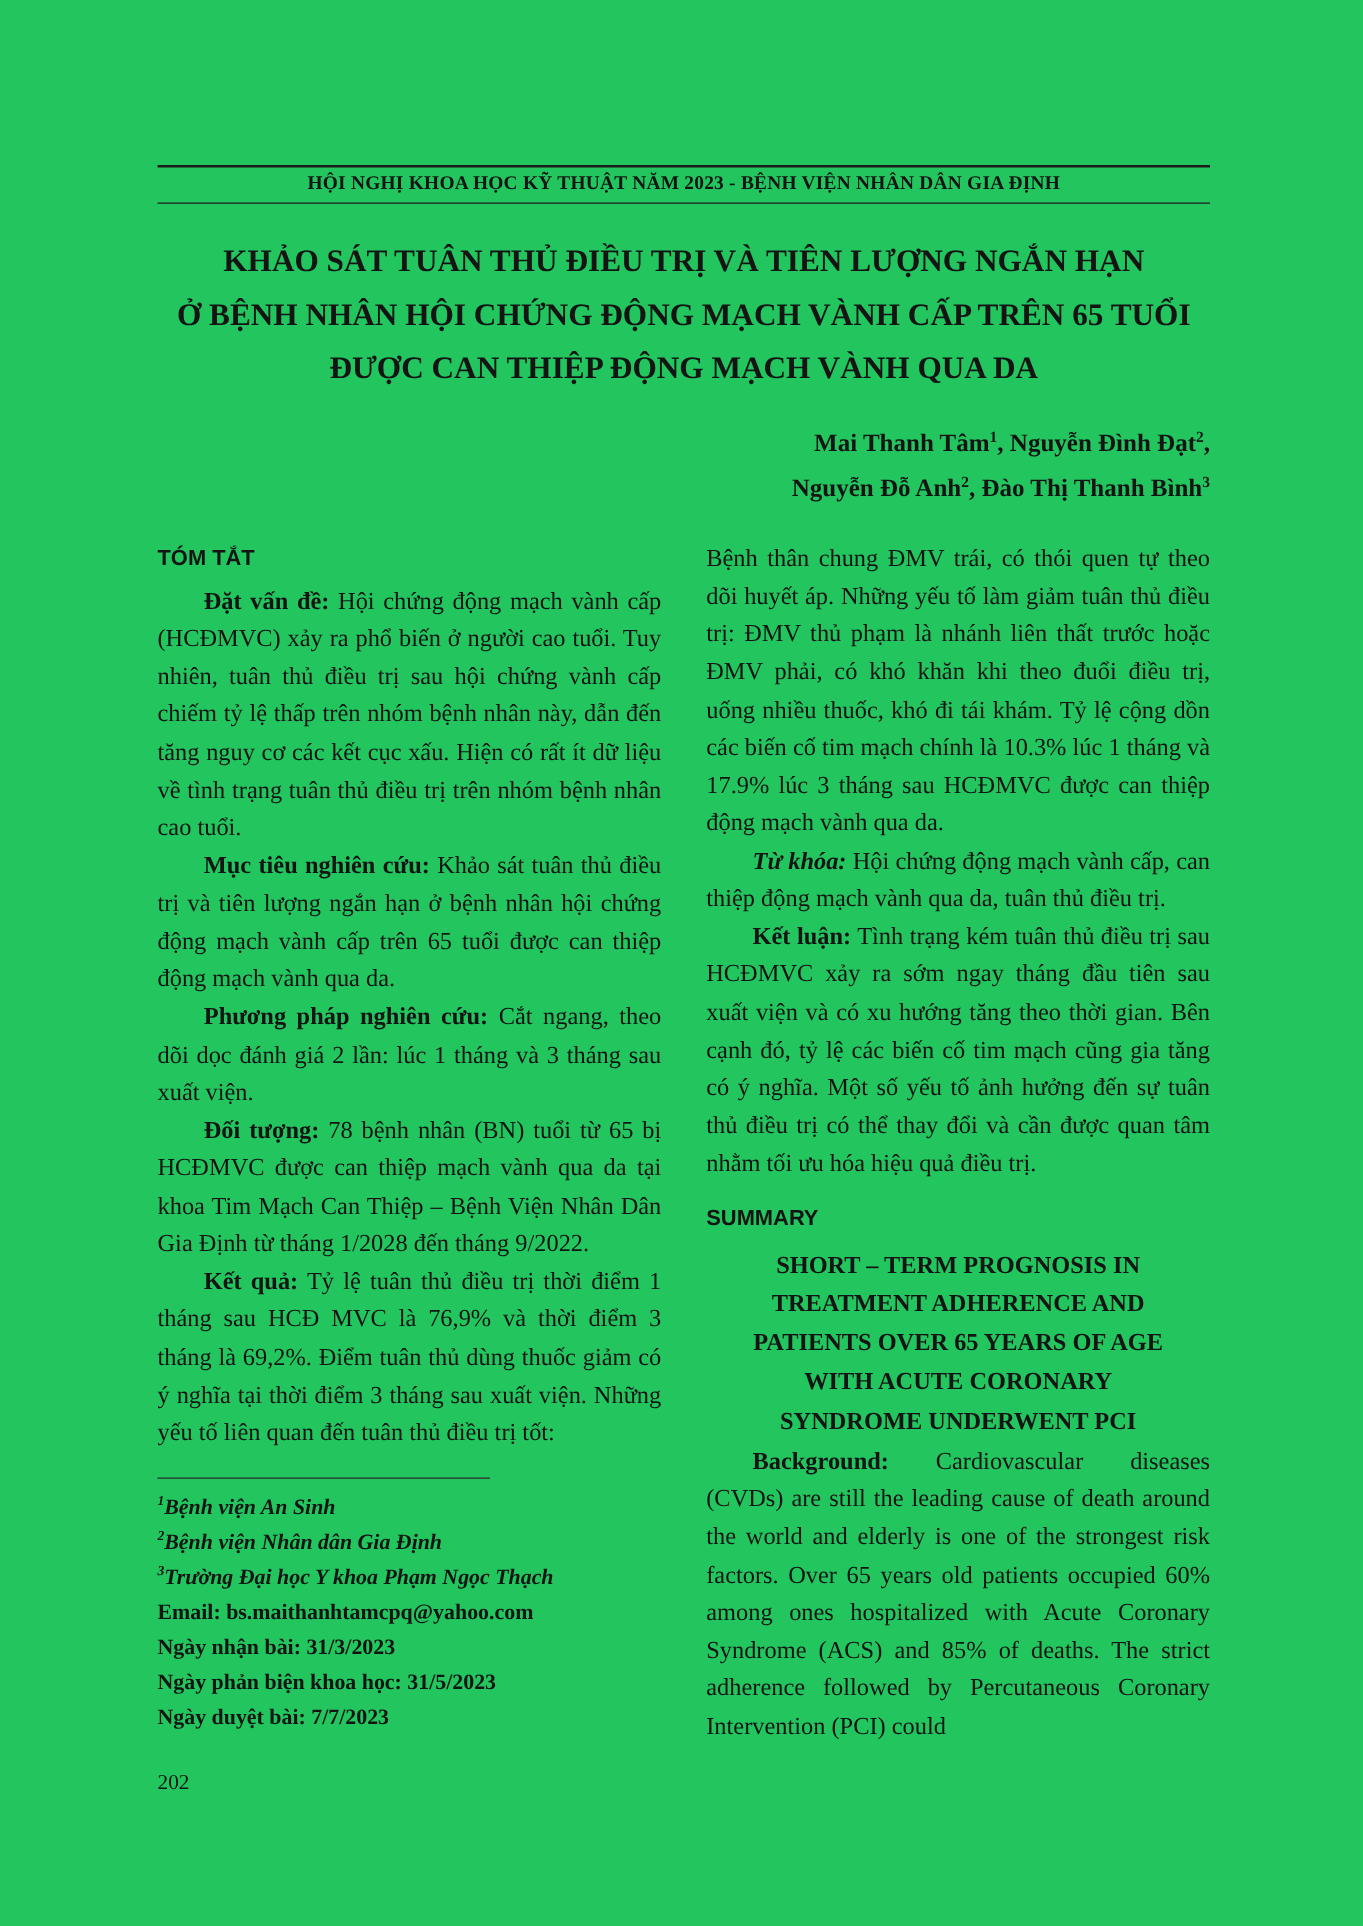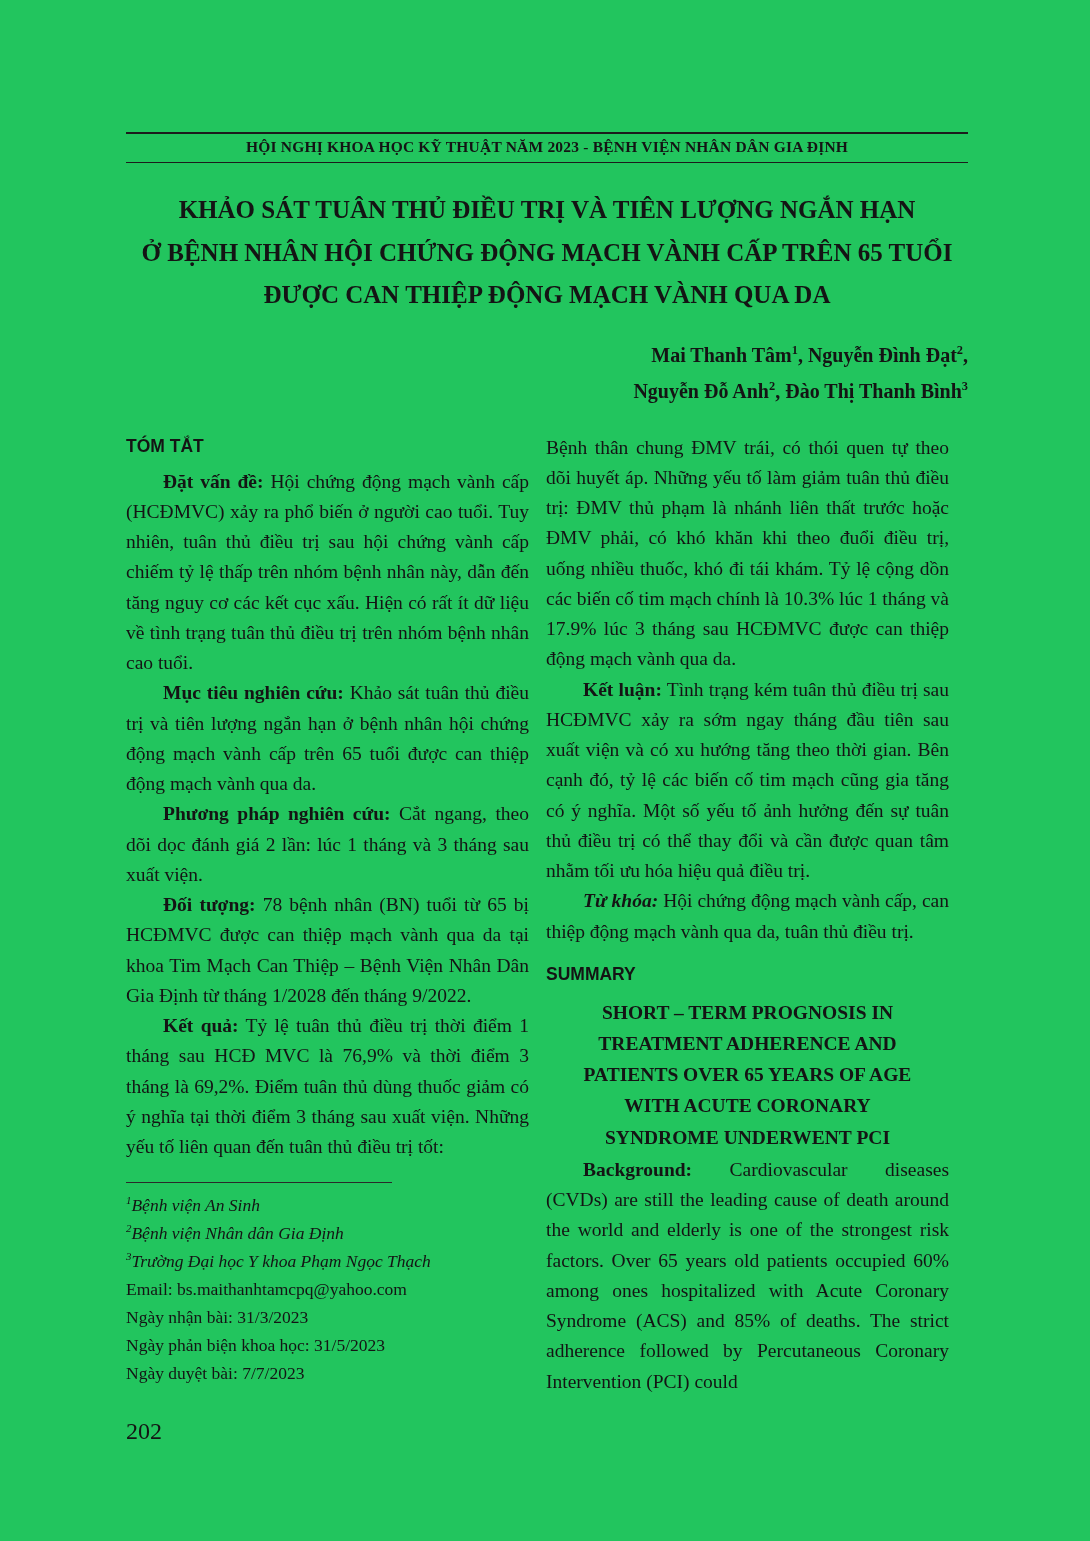--- a/index.html
+++ b/index.html
@@ -32,44 +32,44 @@
   }
   .title-line { white-space: nowrap; }
   .authors {
     margin-top: 20px;
     text-align: right;
     font-weight: bold;
     font-size: 20px;
     line-height: 1.8;
   }
   sup { font-size: 62%; vertical-align: super; line-height: 0; }
-  .columns { display: flex; gap: 17px; margin-top: 24px; }
+  .columns { display: flex; gap: 17px; margin-top: 24px; justify-content: space-between; }
   .col {
     width: 403px; min-width: 403px;
     font-size: 19.5px;
     line-height: 1.552;
     text-align: justify;
   }
   .section-heading {
     font-family: "Liberation Sans", "DejaVu Sans", sans-serif;
     font-size: 17.5px;
     font-weight: bold;
     margin: 0 0 7px;
     text-align: left;
   }
   .summary-heading { margin: 14px 0 9px; }
   .para { margin: 0; text-indent: 37px; }
   .para.no-indent { text-indent: 0; }
   .lead { font-weight: bold; }
   .lead.italic { font-style: italic; }
   .eng-title { font-weight: bold; text-align: center; line-height: 1.6; margin: 0 0 2px; }
-  .footnote { margin-top: 20px; font-size: 17.5px; line-height: 1.6; text-align: left; }
+  .footnote { margin-top: 20px; font-size: 17.5px; line-height: 1.6; text-align: left; font-weight: bold; }
   .fn-rule { width: 266px; border-top: 1.5px solid #2a2a2a; margin: 0 0 8px; }
   .fn-aff { font-style: italic; }
-  .page-number { margin-top: 26px; font-size: 24px; text-align: left; }
+  .page-number { margin-top: 26px; font-size: 17px; text-align: left; }
 </style>
 </head>
 <body>
 
 <div class="page">
 
   <header class="conf-header">
     <span>HỘI NGHỊ KHOA HỌC KỸ THUẬT NĂM 2023 - BỆNH VIỆN NHÂN DÂN GIA ĐỊNH</span>
   </header>
 
@@ -104,22 +104,22 @@
         <div>Ngày nhận bài: 31/3/2023</div>
         <div>Ngày phản biện khoa học: 31/5/2023</div>
         <div>Ngày duyệt bài: 7/7/2023</div>
       </div>
 
       <div class="page-number">202</div>
     </div>
 
     <div class="col">
       <p class="para no-indent"><span>Bệnh thân chung ĐMV trái, có thói quen tự theo dõi huyết áp. Những yếu tố làm giảm tuân thủ điều trị: ĐMV thủ phạm là nhánh liên thất trước hoặc ĐMV phải, có khó khăn khi theo đuổi điều trị, uống nhiều thuốc, khó đi tái khám. Tỷ lệ cộng dồn các biến cố tim mạch chính là 10.3% lúc 1 tháng và 17.9% lúc 3 tháng sau HCĐMVC được can thiệp động mạch vành qua da.</span></p>
+      <p class="para"><b class="lead italic">Từ khóa:</b><span> Hội chứng động mạch vành cấp, can thiệp động mạch vành qua da, tuân thủ điều trị.</span></p>
       <p class="para"><b class="lead">Kết luận:</b><span> Tình trạng kém tuân thủ điều trị sau HCĐMVC xảy ra sớm ngay tháng đầu tiên sau xuất viện và có xu hướng tăng theo thời gian. Bên cạnh đó, tỷ lệ các biến cố tim mạch cũng gia tăng có ý nghĩa. Một số yếu tố ảnh hưởng đến sự tuân thủ điều trị có thể thay đổi và cần được quan tâm nhằm tối ưu hóa hiệu quả điều trị.</span></p>
-      <p class="para"><b class="lead italic">Từ khóa:</b><span> Hội chứng động mạch vành cấp, can thiệp động mạch vành qua da, tuân thủ điều trị.</span></p>
 
       <h2 class="section-heading summary-heading">SUMMARY</h2>
 
       <div class="eng-title">
         <div>SHORT – TERM PROGNOSIS IN</div>
         <div>TREATMENT ADHERENCE AND</div>
         <div>PATIENTS OVER 65 YEARS OF AGE</div>
         <div>WITH ACUTE CORONARY</div>
         <div>SYNDROME UNDERWENT PCI</div>
       </div>

